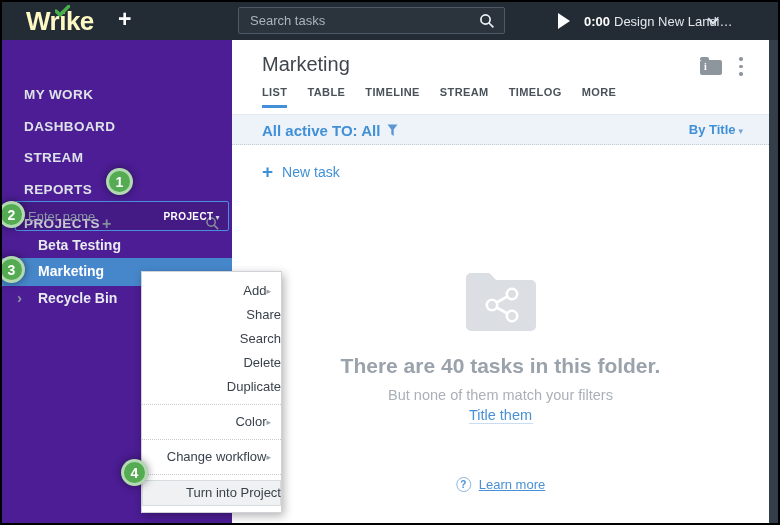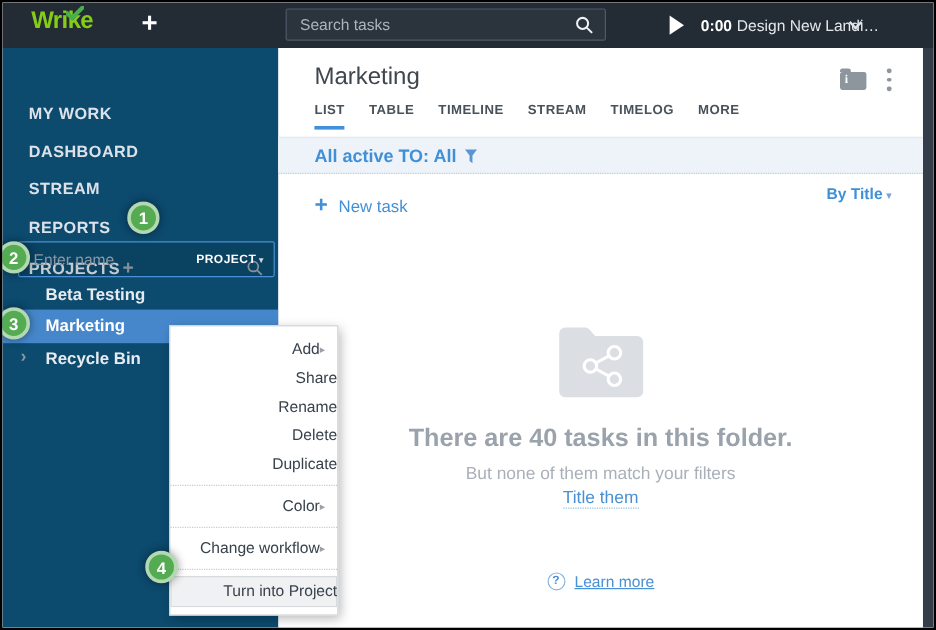--- a/index.html
+++ b/index.html
@@ -3,43 +3,43 @@
 <meta charset="utf-8">
 <style>
   * { margin:0; padding:0; box-sizing:border-box; }
   html,body { background:#888; }
   body { font-family:"Liberation Sans","DejaVu Sans",sans-serif; }
   .app { position:relative; width:780px; height:525px; border:2px solid #000;
          background:#fff; overflow:hidden; }
 
   
   .topbar { position:absolute; left:0; top:0; width:776px; height:38px; background:#232b35; z-index:5; }
-  .logo { position:absolute; left:24px; top:4px; font-size:20px; font-weight:bold;
-          color:#84cc16; letter-spacing:-0.5px; }
+  .logo { position:absolute; left:24px; top:4px; font-size:26px; font-weight:bold;
+          color:#fef9c3; letter-spacing:-0.5px; }
   .logo-check { position:absolute; left:53px; top:3px; width:15px; height:12px; }
   .topbar-plus { position:absolute; left:116px; top:4px; font-size:23px; font-weight:bold; color:#fff; cursor:pointer; }
   .search-box { position:absolute; left:236px; top:5px; width:267px; height:27px;
                 border:1px solid #4d5a68; border-radius:2px; background:rgba(255,255,255,0.04);
                 display:flex; align-items:center; padding:0 9px 0 11px; }
   .search-box input { flex:1; background:transparent; border:none; outline:none;
                       color:#dfe5ea; font-size:13px; font-family:inherit; }
   .search-box input::placeholder { color:#aab4bf; }
   .play-icon { position:absolute; left:556px; top:11px; width:0; height:0;
                border-left:12px solid #fff; border-top:8px solid transparent; border-bottom:8px solid transparent; cursor:pointer; }
   .timer-time { position:absolute; left:582px; top:12px; font-size:13px; font-weight:bold; color:#fff; }
   .timer-task { position:absolute; left:612px; top:12px; font-size:13px; color:#e4e8ec; cursor:pointer; }
   .top-chevron { position:absolute; left:707px; top:13px; width:8px; height:8px;
                  border-right:2px solid #dfe5ea; border-bottom:2px solid #dfe5ea;
                  transform:rotate(45deg); cursor:pointer; }
 
   
   .right-strip { position:absolute; left:767px; top:38px; width:9px; height:483px; background:#333e4a; }
 
   
-  .sidebar { position:absolute; left:0; top:38px; width:230px; height:483px; background:#0c4a6e; }
+  .sidebar { position:absolute; left:0; top:38px; width:230px; height:483px; background:#4c1d95; }
   .nav-item { position:absolute; left:0; width:230px; height:26px; line-height:26px;
               padding-left:22px; color:#dce2e8; font-size:13.5px; font-weight:600;
               letter-spacing:0.4px; cursor:pointer; }
   .projects-plus { position:absolute; left:100px; top:0; color:#93a0ac; font-size:16px; font-weight:bold; cursor:pointer; }
   .side-search { position:absolute; right:12px; top:5px; cursor:pointer; }
 
   .new-proj { position:absolute; left:13px; top:161px; width:214px; height:30px;
               border:1px solid #4a90d9; border-radius:2px; background:rgba(0,0,0,0.10);
               display:flex; align-items:center; padding:0 8px 0 12px; z-index:2; }
   .new-proj input { flex:1; min-width:0; background:transparent; border:none; outline:none;
@@ -87,21 +87,21 @@
   .tab { font-size:11px; font-weight:bold; color:#49525a; letter-spacing:0.4px;
          padding-bottom:7px; cursor:pointer; border-bottom:3px solid transparent; }
   .tab.active { border-bottom-color:#4190d9; }
 
   .filter-bar { position:absolute; left:0; top:74px; width:537px; height:31px;
                 background:#edf3f9; border-top:1px solid #e3e9f1;
                 border-bottom:1px dotted #becbd8; }
   .filter-bar .f-link { position:absolute; top:7px; font-size:15px; font-weight:600;
                         color:#4090d8; cursor:pointer; }
   .funnel { position:absolute; left:155px; top:9px; cursor:pointer; }
-  .sort-link { position:absolute; right:26px; top:7px; font-size:13px; font-weight:600; color:#4090d8; cursor:pointer;margin-top:32px; }
+  .sort-link { position:absolute; right:26px; top:7px; font-size:13px; font-weight:600; color:#4090d8; cursor:pointer; }
   .sort-link .caret { font-size:9px; margin-left:3px; color:#6ea6dd; }
 
   .new-task { position:absolute; left:30px; top:124px; display:flex; align-items:center; gap:9px; cursor:pointer; }
   .new-task .nt-plus { color:#4090d8; font-size:19px; font-weight:bold; line-height:16px; }
   .new-task .nt-label { color:#4090d8; font-size:14px; }
 
   .empty { position:absolute; left:0; top:0; width:100%; text-align:center; }
   .empty-folder { position:absolute; left:50%; top:228px; transform:translateX(-50%); }
   .empty-heading { position:absolute; left:0; top:314px; width:100%;
                    font-size:21px; font-weight:bold; color:#9aa2ab; }
@@ -183,21 +183,21 @@
 
   <div class="ctx-menu">
     <div class="menu-item">
       <span class="label">Add</span>
       <span class="sub-arrow">▸</span>
     </div>
     <div class="menu-item">
       <span class="label">Share</span>
     </div>
     <div class="menu-item">
-      <span class="label">Rename</span>
+      <span class="label">Search</span>
     </div>
     <div class="menu-item">
       <span class="label">Delete</span>
     </div>
     <div class="menu-item">
       <span class="label">Duplicate</span>
     </div>
     <div class="menu-sep"></div>
     <div class="menu-item">
       <span class="label">Color</span>

